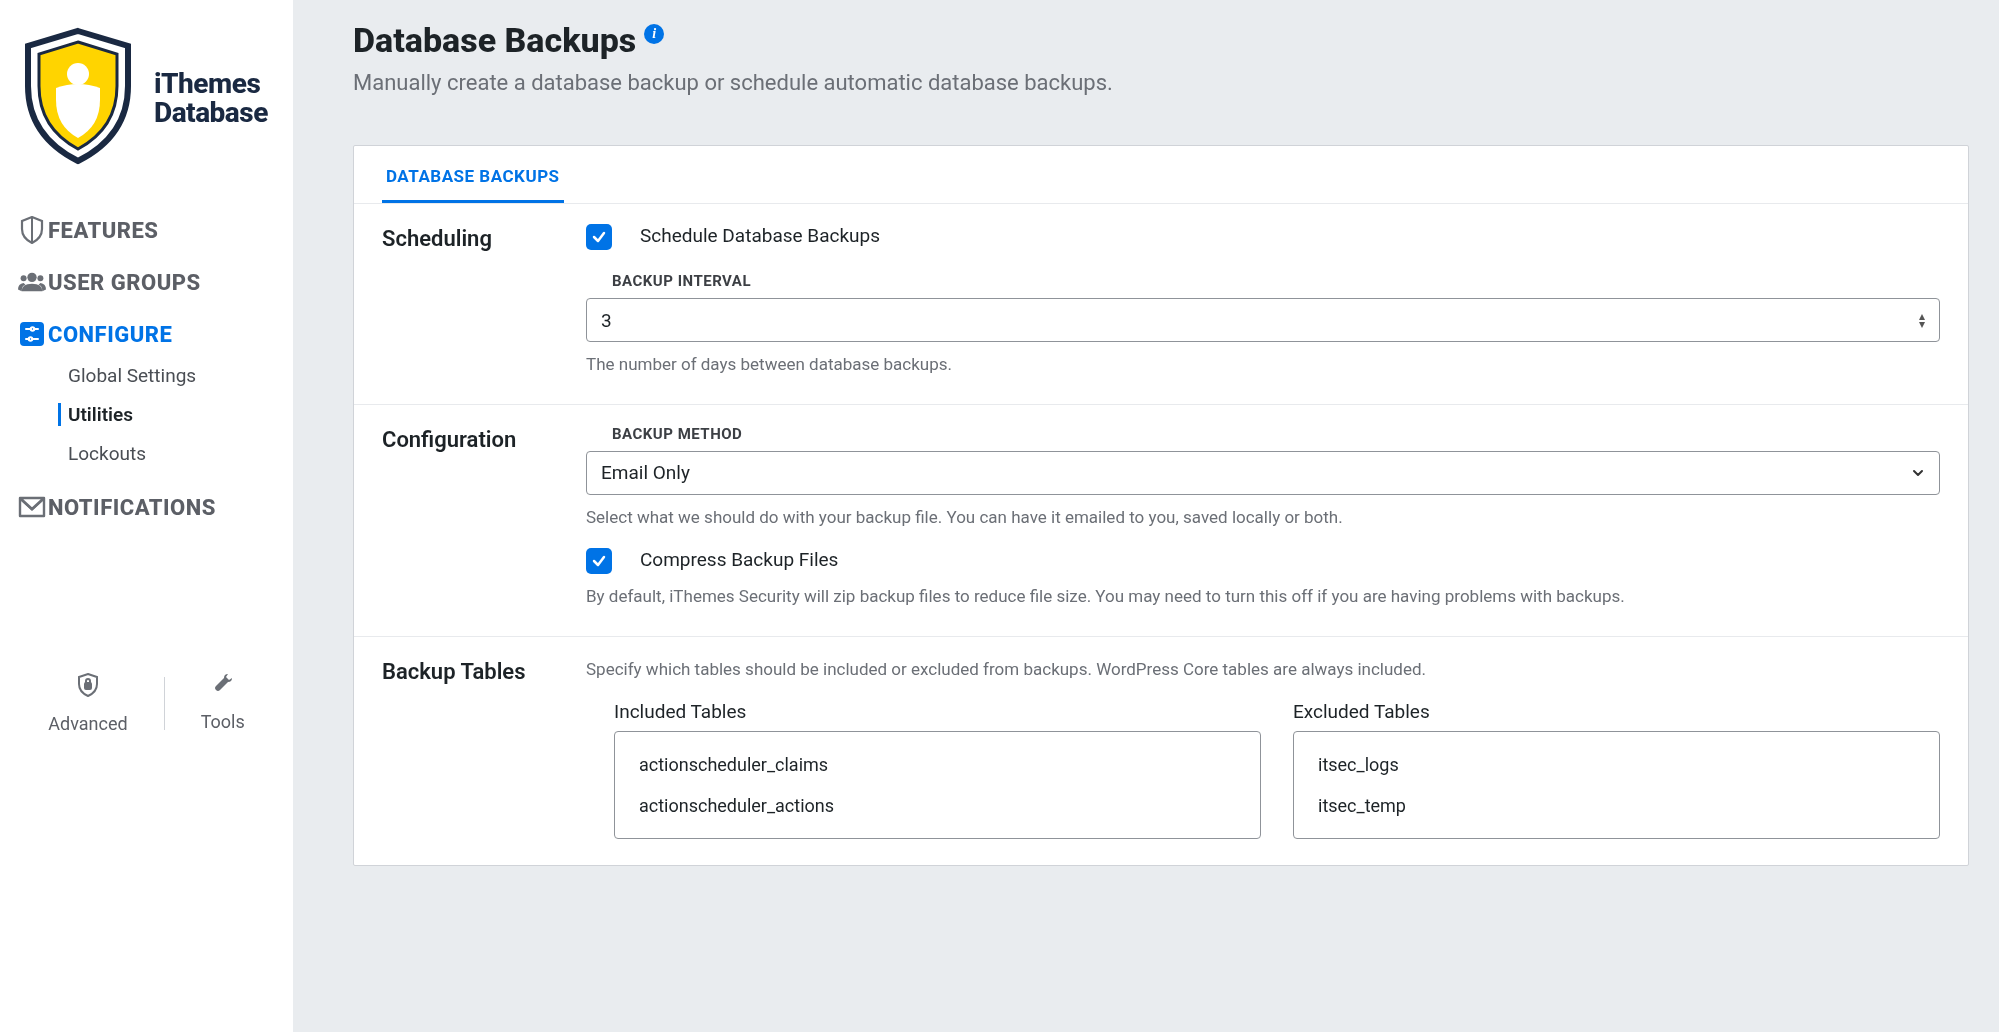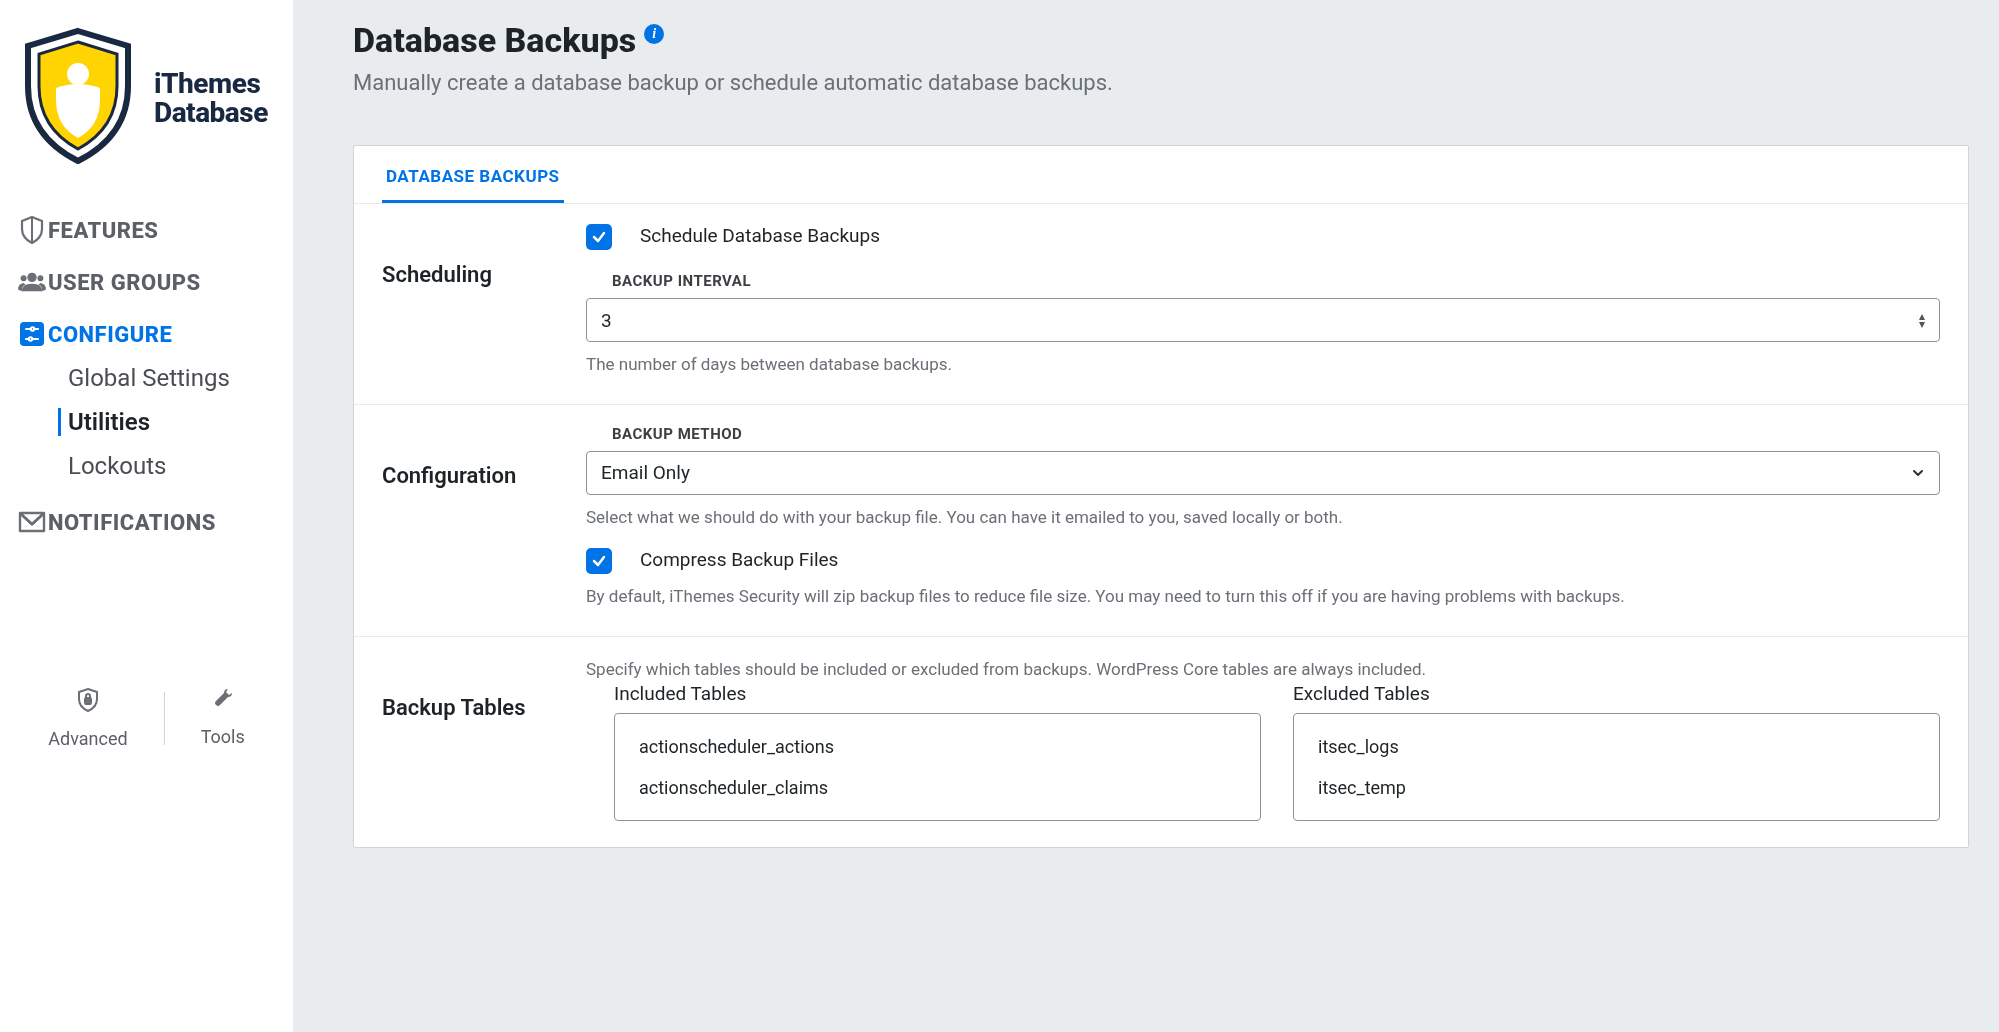--- a/index.html
+++ b/index.html
@@ -53,21 +53,21 @@
   color: #6b6f76;
 }
 .nav-item.active .nav-icon { color: #0073e6; }
 .subnav {
   list-style: none;
   padding-left: 50px;
   margin-top: -4px;
   margin-bottom: 8px;
 }
 .subnav-item {
-  font-size: 24px;
+  font-size: 19px;
   color: #4a4e54;
   padding: 8px 0;
   cursor: pointer;
   position: relative;
 }
 .subnav-item.active {
   color: #1d2327;
   font-weight: 600;
 }
 .subnav-item.active::before {
@@ -159,21 +159,20 @@
   border-top: 1px solid #e8eaed;
 }
 .section-row:first-of-type { border-top: 1px solid #e8eaed; }
 .section-label {
   width: 204px;
   flex-shrink: 0;
   font-size: 22px;
   font-weight: 600;
   color: #1d2327;
   padding-top: 2px;
-  margin-top: 36px;
 }
 .section-body { flex: 1; }
 .chk-row {
   display: flex;
   align-items: flex-start;
   gap: 28px;
 }
 .checkbox {
   width: 26px; height: 26px;
   background: #0073e6;
@@ -224,20 +223,21 @@
 }
 .help-text {
   font-size: 17px;
   color: #6b6f76;
   margin-top: 10px;
   line-height: 1.5;
 }
 .tables-wrap {
   display: flex;
   gap: 32px;
+  margin-top: 18px;
   padding-left: 28px;
 }
 .tcol { flex: 1; }
 .tcol-title {
   font-size: 19px;
   color: #1d2327;
   margin-bottom: 8px;
 }
 .tbox {
   border: 1px solid #8f9399;
@@ -411,22 +411,22 @@
     </div>
 
     <div class="section-row">
       <div class="section-label">Backup Tables</div>
       <div class="section-body">
         <div class="help-text" style="margin-top:0">Specify which tables should be included or excluded from backups. WordPress Core tables are always included.</div>
         <div class="tables-wrap">
           <div class="tcol">
             <div class="tcol-title">Included Tables</div>
             <div class="tbox">
+              <div class="titem">actionscheduler_claims</div>
               <div class="titem">actionscheduler_actions</div>
-              <div class="titem">actionscheduler_claims</div>
             </div>
           </div>
           <div class="tcol">
             <div class="tcol-title">Excluded Tables</div>
             <div class="tbox">
               <div class="titem">itsec_logs</div>
               <div class="titem">itsec_temp</div>
             </div>
           </div>
         </div>

